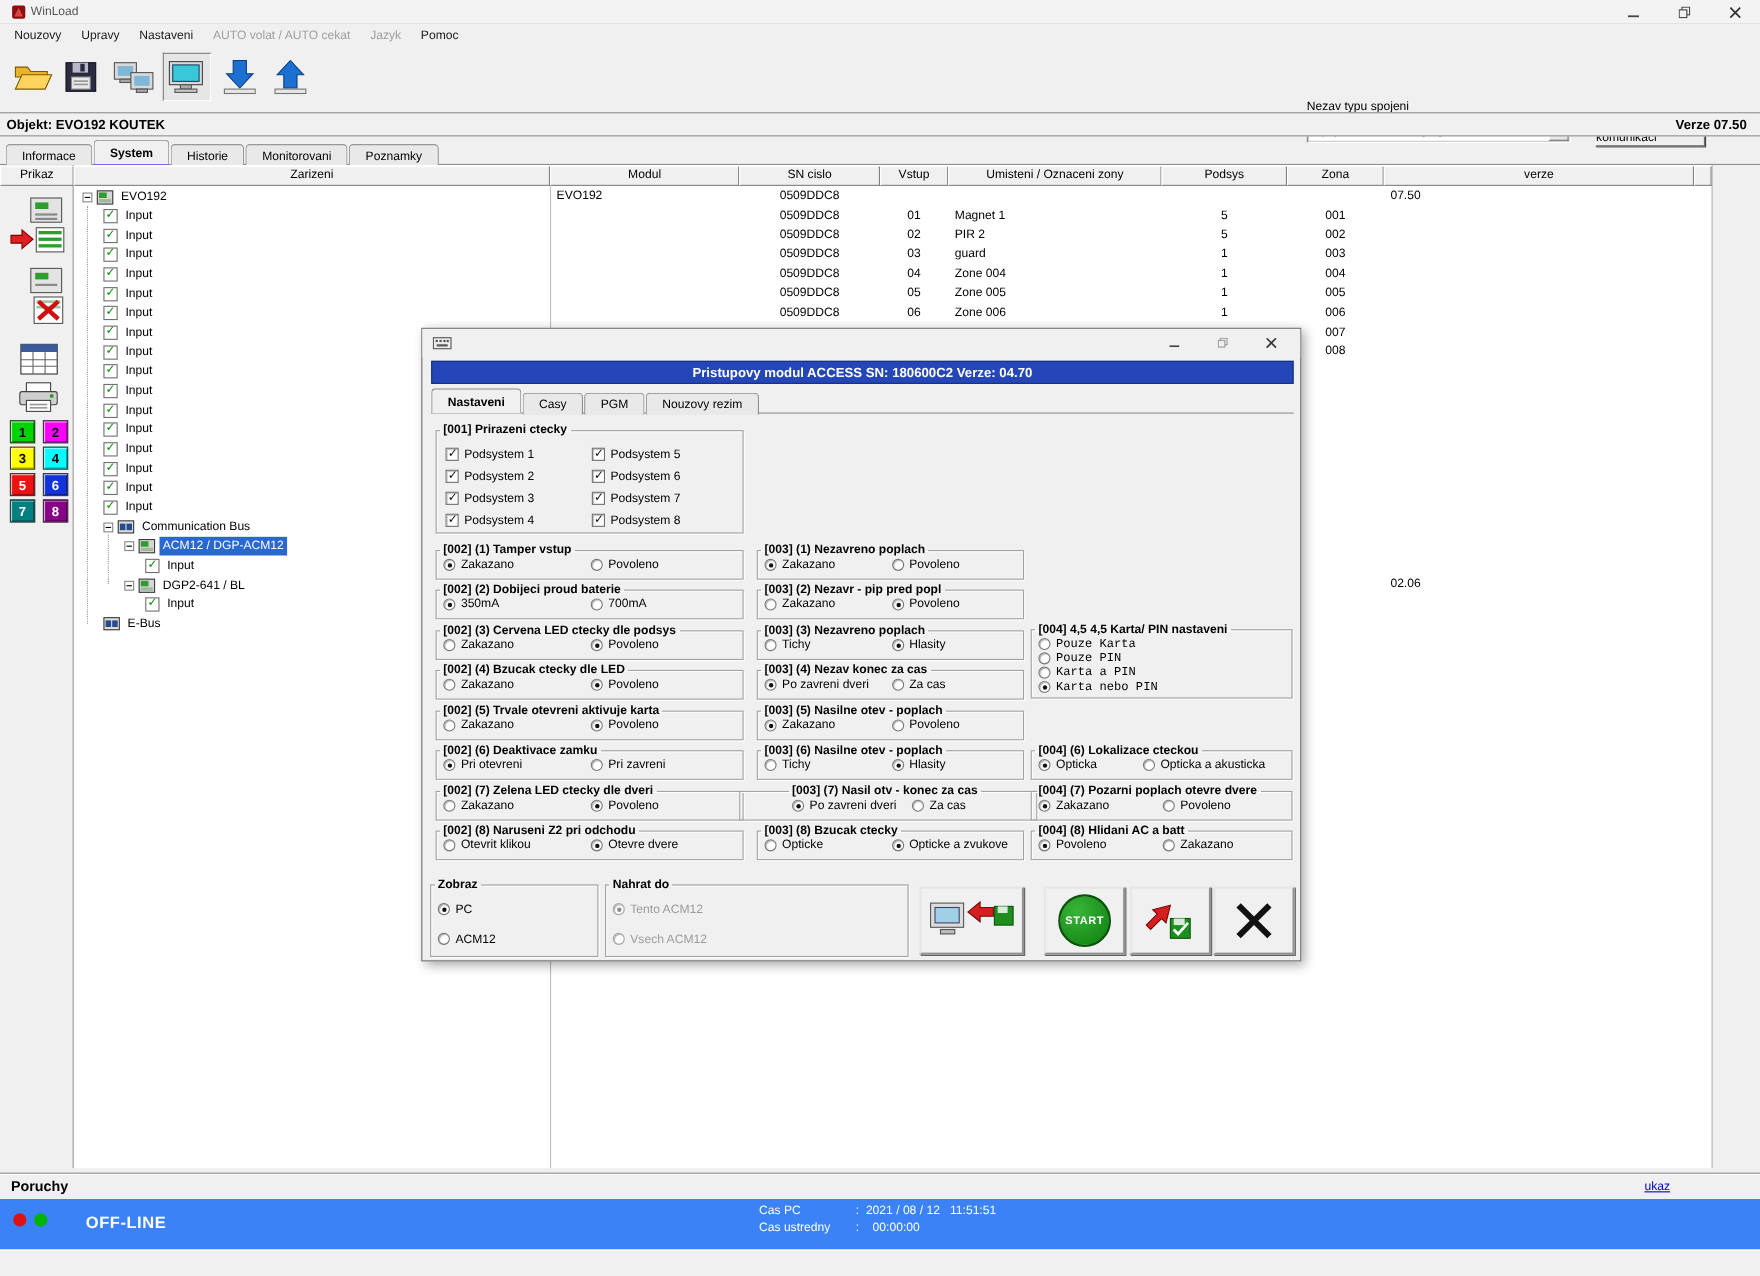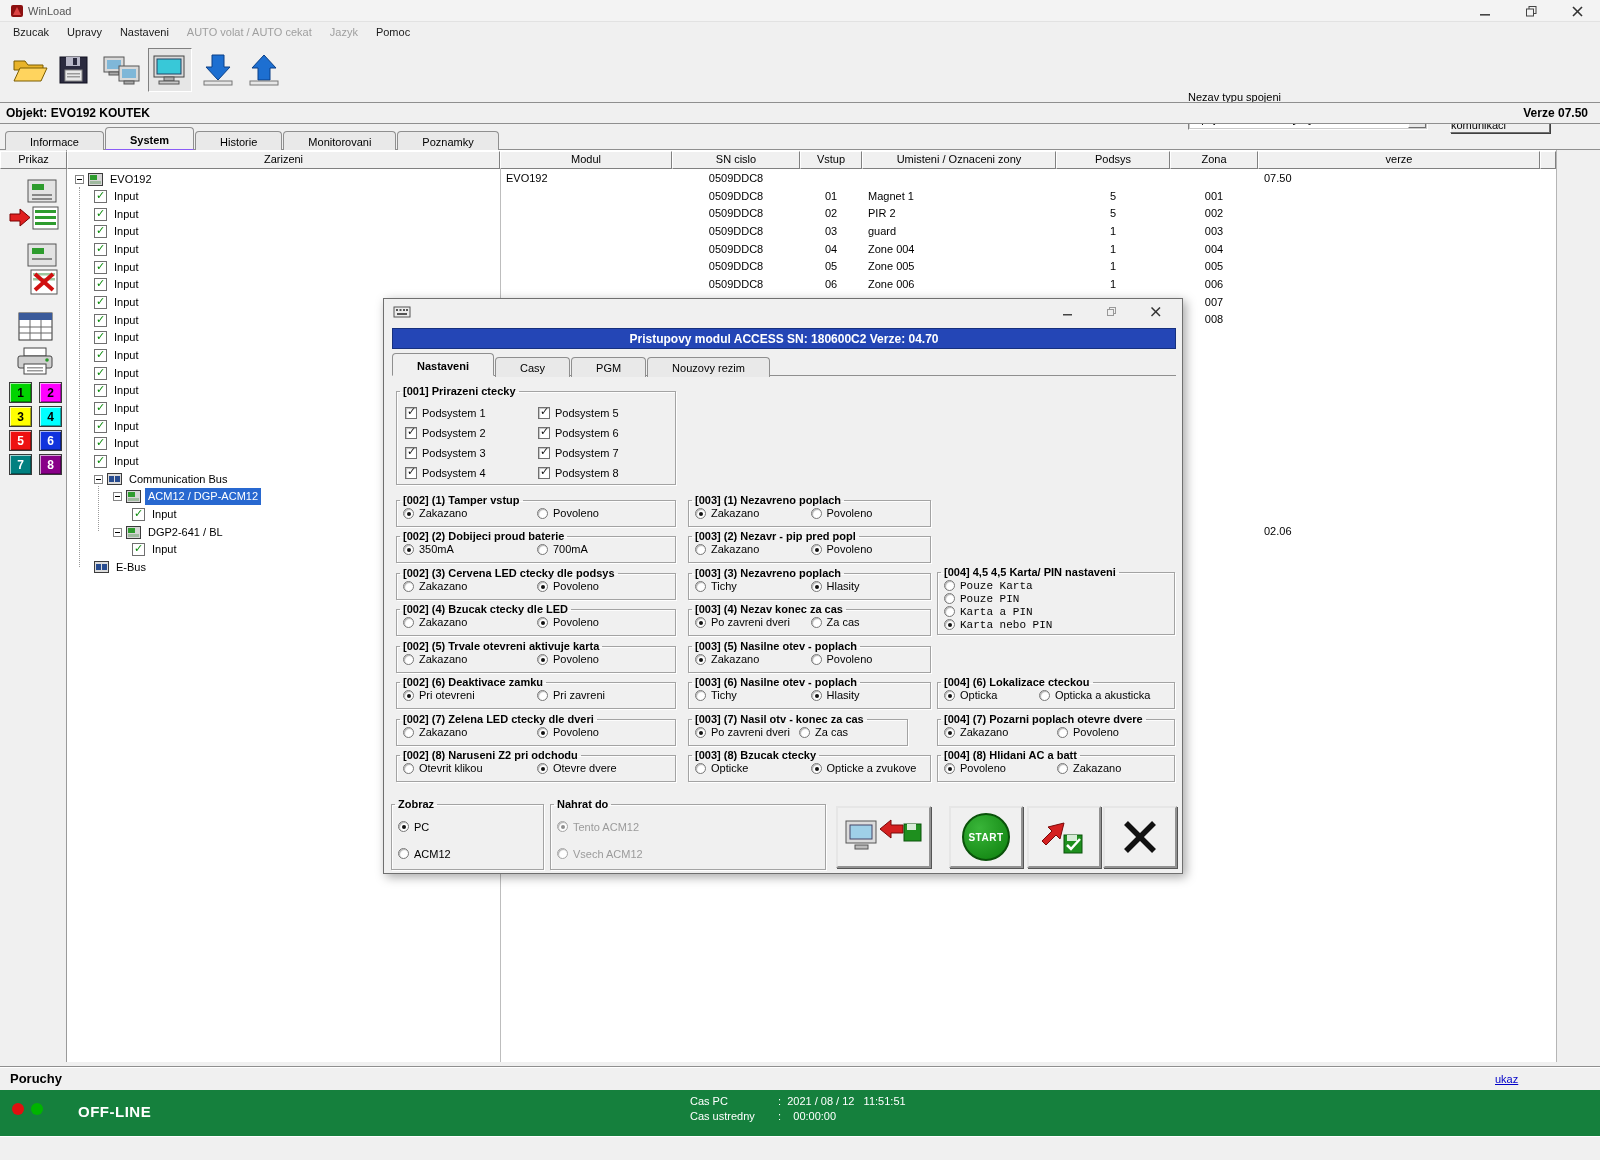--- a/index.html
+++ b/index.html
@@ -26,21 +26,21 @@
   .combo{position:absolute;left:1188px;top:66px;width:240px;height:22px;background:#fff;border:1px solid;border-color:#808080 #fff #fff #808080;box-shadow:0 0 0 1px #c9c9c9 inset;display:flex;align-items:center;}
   .combo .val{flex:1;padding-left:5px;}
   .combo .drop{width:18px;height:18px;margin:1px;background:#e8e8e8;border:1px solid;border-color:#fff #707070 #707070 #fff;display:flex;align-items:center;justify-content:center;font-size:8px;color:#222;}
   .pushbtn{position:absolute;left:1450px;top:62px;width:100px;height:29px;background:#efefef;border:1px solid;border-color:#fff #6f6f6f #6f6f6f #fff;box-shadow:1px 1px 0 #404040;display:flex;align-items:center;justify-content:center;}
   .objectbar{position:absolute;left:0;top:102px;width:1600px;height:22px;background:#f0f0f0;border-top:1px solid #8f8f8f;border-bottom:1px solid #8f8f8f;display:flex;align-items:center;}
   .objectbar .l{font-weight:bold;font-size:12px;margin-left:6px;}
   .objectbar .r{font-weight:bold;font-size:12px;margin-left:auto;margin-right:12px;}
 
   
   .tabstrip{position:absolute;left:0;top:126px;width:1600px;height:24px;padding-left:5px;border-bottom:1px solid #8f8f8f;}
-  .tab{display:inline-block;padding:4px 24px 3px;border:1px solid #8f8f8f;border-bottom:none;border-radius:4px 4px 0 0;background:#e9e9e9;margin-right:1px;position:relative;top:3px;}
+  .tab{display:inline-block;padding:4px 14px 3px;border:1px solid #8f8f8f;border-bottom:none;border-radius:4px 4px 0 0;background:#e9e9e9;margin-right:1px;position:relative;top:3px;}
   .tab.active{background:#f0f0f0;font-weight:bold;top:1px;padding-top:6px;z-index:3;border-bottom:1px solid #8b5cf6;}
 
   
   .contentbg{position:absolute;left:67px;top:150px;width:1489px;height:912px;background:#fff;}
   .rightgap{position:absolute;left:1556px;top:150px;width:44px;height:912px;background:#f0f0f0;border-left:1px solid #b5b5b5;}
   .prikazcol{position:absolute;left:0;top:150px;width:67px;height:912px;background:#f0f0f0;border-right:1px solid #9a9a9a;}
   .gridheader{position:absolute;left:0;top:151px;width:1556px;height:18px;}
   .hcell{position:absolute;top:0;height:18px;line-height:15px;text-align:center;background:#f0f0f0;border:1px solid;border-color:#fff #808080 #808080 #fff;overflow:hidden;white-space:nowrap;}
   .vline{position:absolute;top:169px;width:1px;height:893px;background:#bdbdbd;}
   .rowslayer{position:absolute;left:0;top:170px;width:1556px;height:420px;}
@@ -97,21 +97,21 @@
   .cbgrid{display:grid;grid-template-columns:1fr 1fr;grid-auto-flow:column;grid-template-rows:repeat(4,20px);padding:6px 4px 0 8px;}
   .cb{width:12px;height:12px;background:#fff;border:1px solid #6f6f6f;box-shadow:inset 1px 1px 1px rgba(0,0,0,.25);position:relative;flex:none;}
   .cb.on::after{content:"✓";position:absolute;left:1px;top:-3px;font-size:11px;font-weight:bold;color:#111;}
   .bbtn{position:absolute;background:#f0f0f0;border:2px outset #e6e6e6;box-shadow:1px 1px 0 #555;display:flex;align-items:center;justify-content:center;}
   .startcircle{width:48px;height:48px;border-radius:50%;border:2px solid #0a520a;background:radial-gradient(circle at 35% 30%, #39b539, #0c7e0c);color:#fff;font-weight:bold;font-size:10px;display:flex;align-items:center;justify-content:center;letter-spacing:.5px;}
 
   
   .faultbar{position:absolute;left:0;top:1066px;width:1600px;height:24px;background:#f0f0f0;border-top:1px solid #8f8f8f;box-shadow:inset 0 1px 0 #fff;}
   .faultbar .flabel{position:absolute;left:10px;top:4px;font-weight:bold;font-size:13px;}
   .faultbar .ulink{position:absolute;left:1495px;top:6px;color:#0000c8;text-decoration:underline;}
-  .blackbar{position:absolute;left:0;top:1090px;width:1600px;height:46px;background:#15803d;color:#fff;}
+  .blackbar{position:absolute;left:0;top:1090px;width:1600px;height:46px;background:#3b82f6;color:#fff;}
   .led{position:absolute;width:12px;height:12px;border-radius:50%;top:13px;}
   .offline{position:absolute;left:78px;top:13px;font-weight:bold;font-size:15px;letter-spacing:.5px;}
   .timeline{position:absolute;left:690px;white-space:pre;}
   .timeline .tl{display:inline-block;width:88px;}
   .bottomstrip{position:absolute;left:0;top:1136px;width:1600px;height:24px;background:#f0f0f0;border-top:1px solid #fff;}
   svg{display:block;}
 </style>
 </head>
 <body>
 
@@ -138,21 +138,21 @@
     <div class="wbtn">
         <svg width="11" height="11">
           <line x1="1" y1="1" x2="10" y2="10" stroke="#333" stroke-width="1.6"></line>
           <line x1="10" y1="1" x2="1" y2="10" stroke="#333" stroke-width="1.6"></line>
         </svg>
       </div>
   </div>
 </div>
 
 <div class="menubar" id="menubar">
-    <span class="menu-item">Bzucak</span>
+    <span class="menu-item">Nouzovy</span>
     <span class="menu-item">Upravy</span>
     <span class="menu-item">Nastaveni</span>
     <span class="menu-item disabled">AUTO volat / AUTO cekat</span>
     <span class="menu-item disabled">Jazyk</span>
     <span class="menu-item">Pomoc</span>
   </div>
 
 <div class="toolbar">
   <div class="tbtn" style="left:8px">
     <svg width="36" height="30">
@@ -706,21 +706,21 @@
           <label class="opt">
             <span class="radio"></span>
             <span>Tichy</span>
           </label>
           <label class="opt">
             <span class="radio on"></span>
             <span>Hlasity</span>
           </label>
         </div>
       </fieldset>
-      <fieldset class="group" style="left: 304px; top: 414px; width: 220px; height: 33px;">
+      <fieldset class="group" style="left: 288px; top: 414px; width: 271px; height: 33px; padding-left: 41px;">
         <legend>[003] (7)  Nasil otv - konec za cas</legend>
         <div class="opts split50">
           <label class="opt">
             <span class="radio on"></span>
             <span>Po zavreni dveri</span>
           </label>
           <label class="opt">
             <span class="radio"></span>
             <span>Za cas</span>
           </label>

